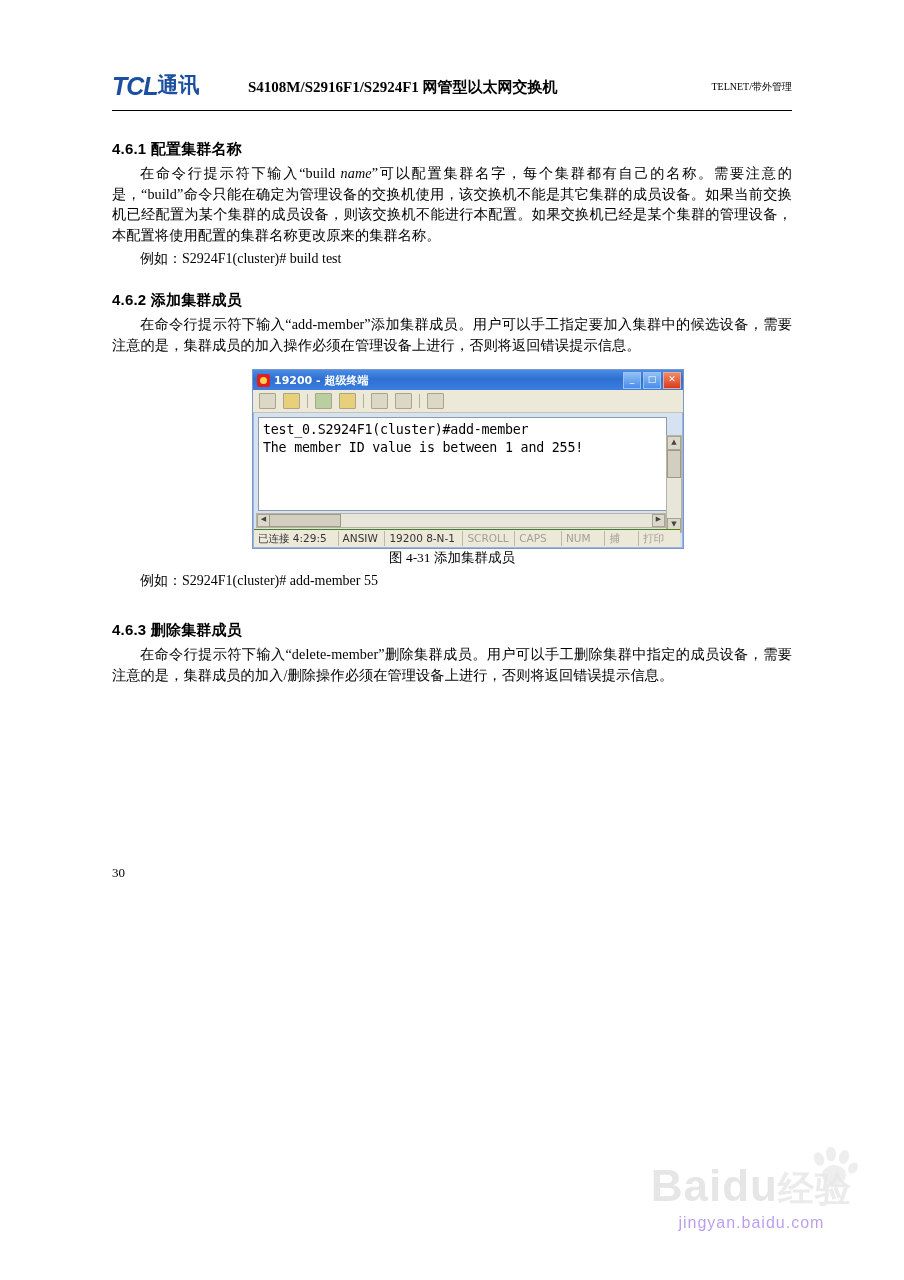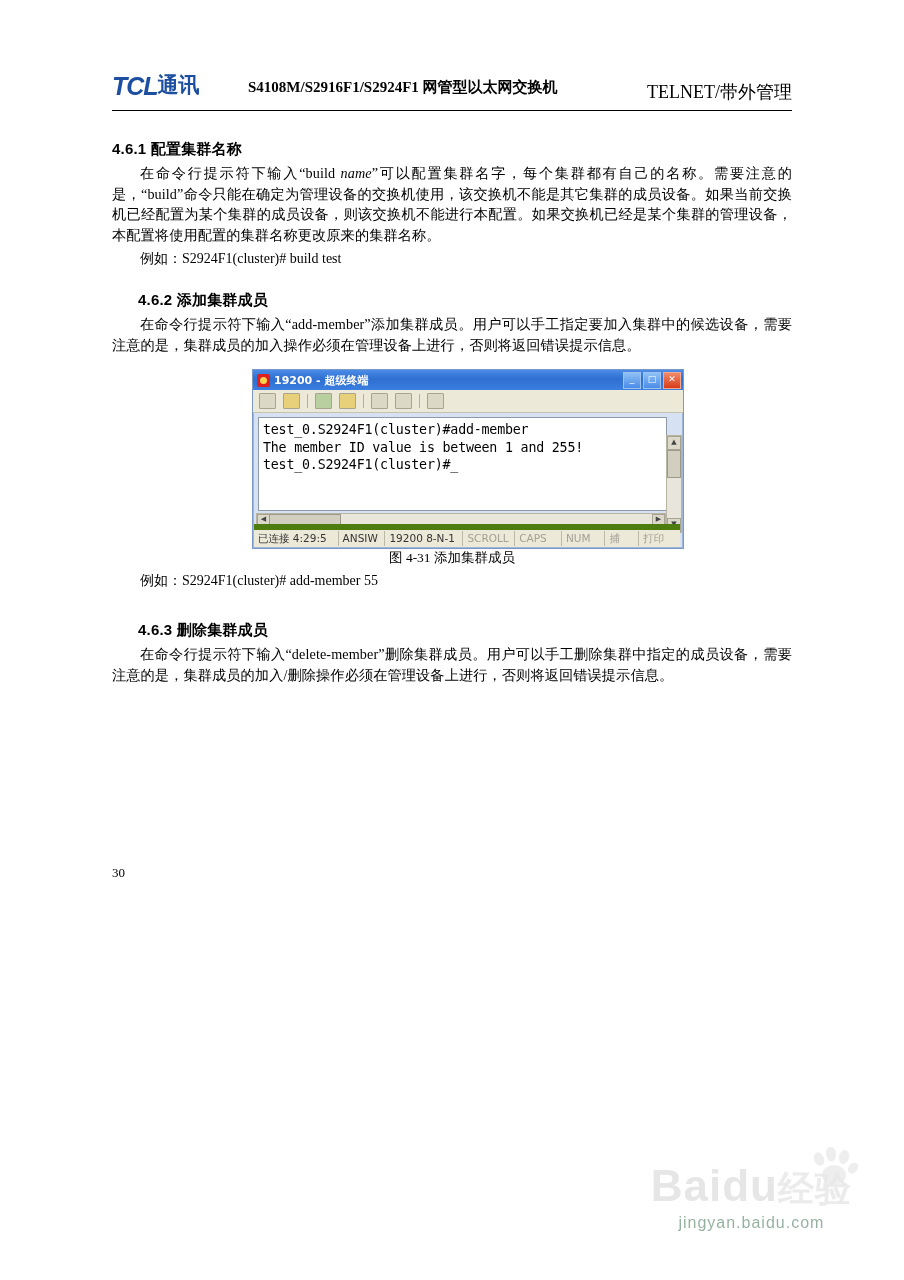--- a/index.html
+++ b/index.html
@@ -56,21 +56,21 @@
     top: 6px;
     font-size: 15px;
     font-weight: bold;
     font-family: "Liberation Serif", serif;
     white-space: nowrap;
   }
   .header-right {
     position: absolute;
     right: 0;
     top: 8px;
-    font-size: 18px;
+    font-size: 10px;
     font-family: "Liberation Serif", serif;
     white-space: nowrap;
   }
   .header-rule {
     position: absolute;
     left: 112px;
     top: 110px;
     width: 680px;
     height: 0;
     border-top: 1.6px solid #000;
@@ -85,21 +85,20 @@
   }
   h3.sec {
     font-family: "Liberation Sans", sans-serif;
     font-size: 15px;
     font-weight: bold;
     margin: 0 0 4px 0;
     letter-spacing: 0.2px;
   }
   h3.sec-spaced {
     margin-top: 22px;
-    margin-left: 26px;
   }
   p.body {
     font-size: 14.2px;
     line-height: 20.5px;
     margin: 0 0 2px 0;
     text-align: justify;
     text-indent: 28px;
     letter-spacing: 0.1px;
   }
   p.example {
@@ -294,21 +293,21 @@
   }
   .hscroll .arrow.l { left: 0; }
   .hscroll .arrow.r { right: 0; }
   .term-statusbar {
     position: absolute;
     left: 1px;
     bottom: 1px;
     width: 426px;
     height: 17px;
     background: #ece9d8;
-    border-top: 6px solid #4d7c0f;
+    border-top: 1px solid #4d7c0f;
     display: flex;
     align-items: center;
     font-size: 10.5px;
     color: #333;
     font-family: "DejaVu Sans", sans-serif;
   }
   .st {
     padding: 0 4px;
     border-right: 1px solid #bdb9a8;
     height: 15px;
@@ -352,21 +351,21 @@
     line-height: 46px;
     white-space: nowrap;
   }
   .wm-main .cn {
     color: #d3d3d3;
     font-size: 36px;
   }
   .wm-sub {
     font-family: "Liberation Sans", sans-serif;
     font-size: 16px;
-    color: #14532d;
+    color: #6d28d9;
     letter-spacing: 1px;
     margin-top: 2px;
     white-space: nowrap;
   }
   .wm-paw {
     position: absolute;
     right: -6px;
     top: -16px;
     width: 48px;
     height: 40px;
@@ -417,21 +416,20 @@
           <span class="tool-sep"></span>
           <span class="tool-ico"></span>
           <span class="tool-ico"></span>
           <span class="tool-sep"></span>
           <span class="tool-ico"></span>
         </div>
 
         <div class="term-body">
           <div class="term-lines" style="padding-bottom:0">test_0.S2924F1(cluster)#add-member</div>
           <div class="term-lines" style="padding-top:0;padding-bottom:0">The member ID value is between 1 and 255!</div>
-          <div class="term-lines" style="padding-top:0">test_0.S2924F1(cluster)#_</div>
         </div>
 
         <div class="vscroll">
           <div class="arrow up">▲</div>
           <div class="thumb"></div>
           <div class="arrow dn">▼</div>
         </div>
 
         <div class="hscroll">
           <div class="arrow l">◀</div>

